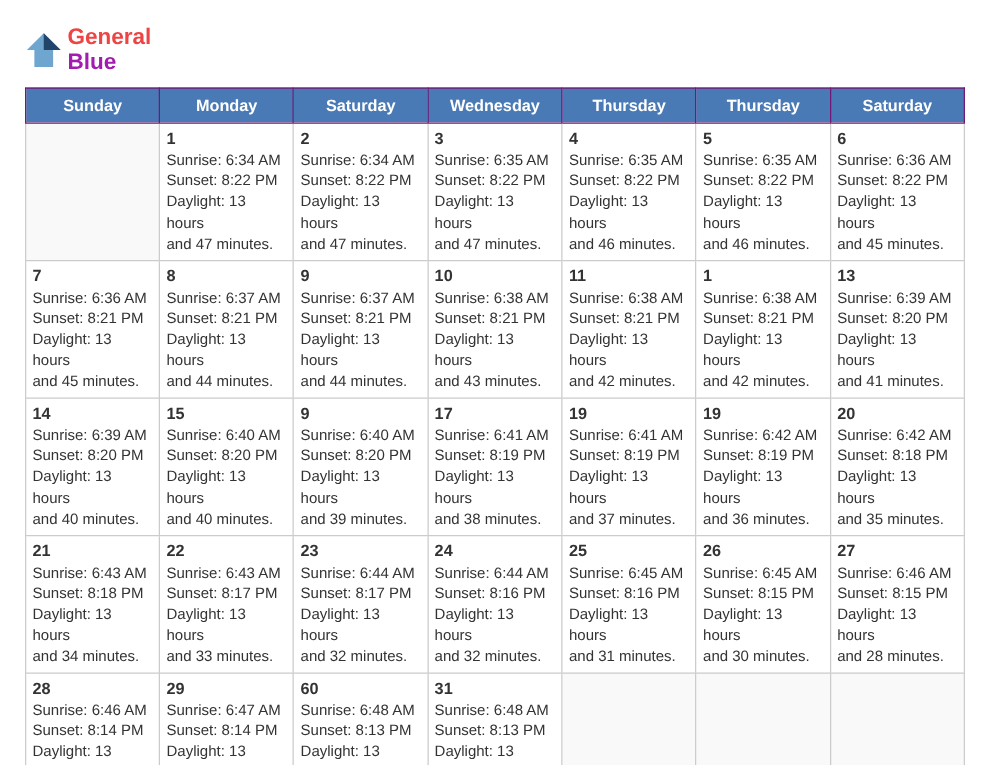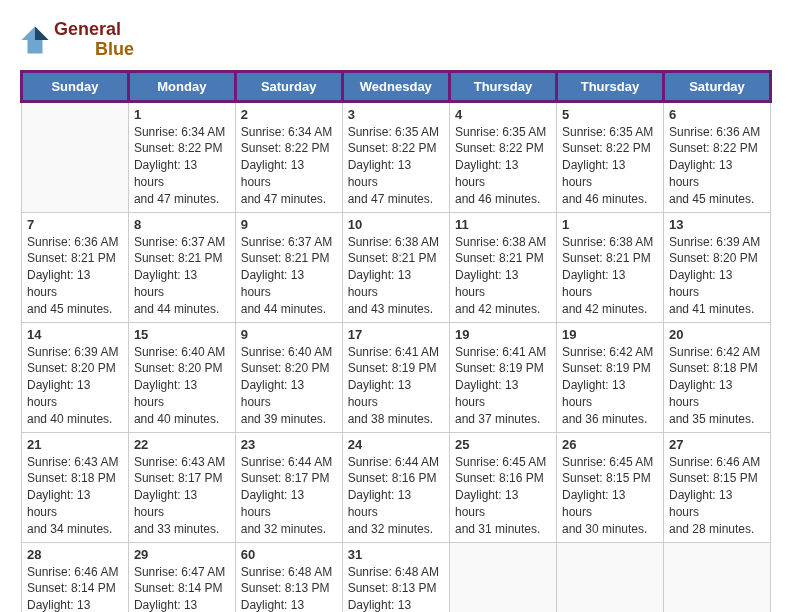--- a/index.html
+++ b/index.html
@@ -21,21 +21,21 @@
       align-items: center;
       gap: 4px;
     }
     .logo-text {
       font-size: 18px;
       font-weight: bold;
       color: #1a3a5c;
       line-height: 1.1;
     }
     .logo-text span {
-      color: #7f1d1d;
+      color: #ef4444;
     }
     .logo-icon {
       width: 30px;
       height: 30px;
     }
     .title-area {
       text-align: right;
     }
     .month-title {
       font-size: 42px;
@@ -53,21 +53,21 @@
       border-collapse: collapse;
       font-size: 11px;
     }
     .calendar th {
       background: #4a7ab5;
       color: #fff;
       text-align: center;
       padding: 6px 1px;
       font-size: 13px;
       font-weight: bold;
-      border: 3px solid #701a75;
+      border: 1px solid #701a75;
     }
     .calendar td {
       border: 1px solid #ccc;
       vertical-align: top;
       padding: 4px 5px;
       width: 108px;
       min-height: 90px;
       background: #fff;
     }
     .calendar td.empty {
@@ -89,21 +89,21 @@
 <body>
 
 <div class="header">
   <div class="logo">
     <svg class="logo-icon" viewBox="0 0 40 40">
       <polygon points="20,2 38,20 30,20 30,38 10,38 10,20 2,20" fill="#4a90c4" opacity="0.8"></polygon>
       <polygon points="20,2 38,20 20,20" fill="#1a3a5c" opacity="0.9"></polygon>
     </svg>
     <div>
       <div class="logo-text"><span>General</span></div>
-      <div class="logo-text" style="color:#a16207;margin-left:41px;">Blue</div>
+      <div class="logo-text" style="color:#a21caf;">Blue</div>
     </div>
   </div>
   <div class="title-area">
     <div class="month-title"></div>
     <div class="location"></div>
   </div>
 </div>
 
 <table class="calendar">
   <thead>

